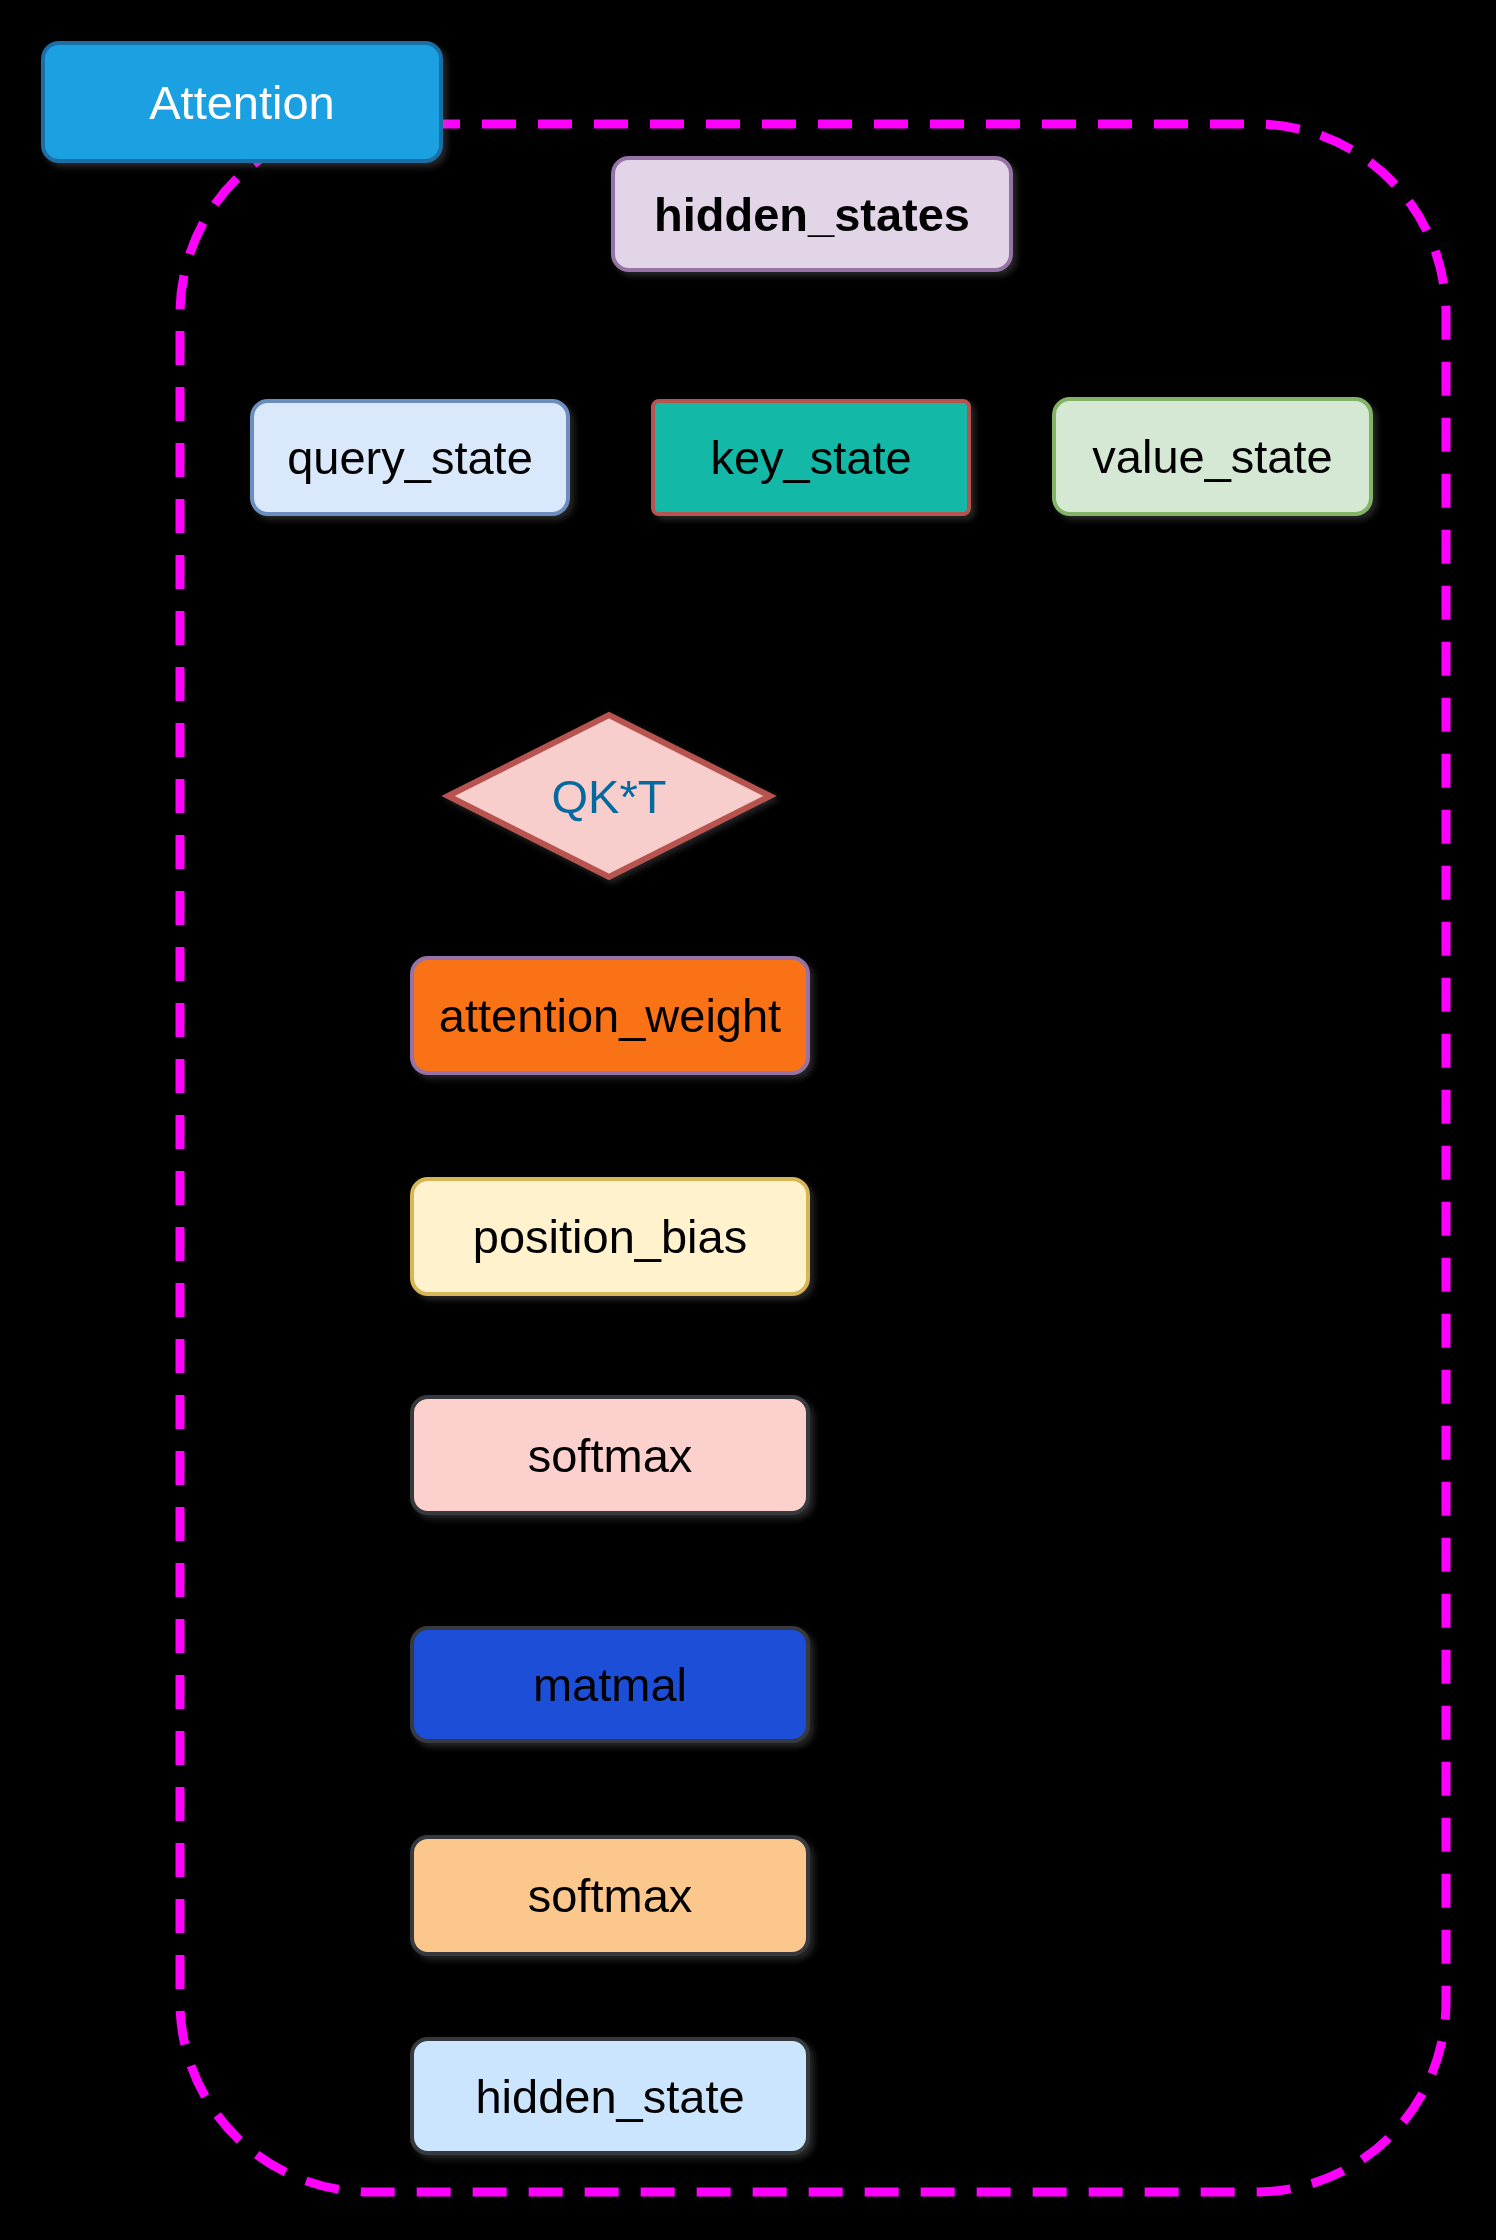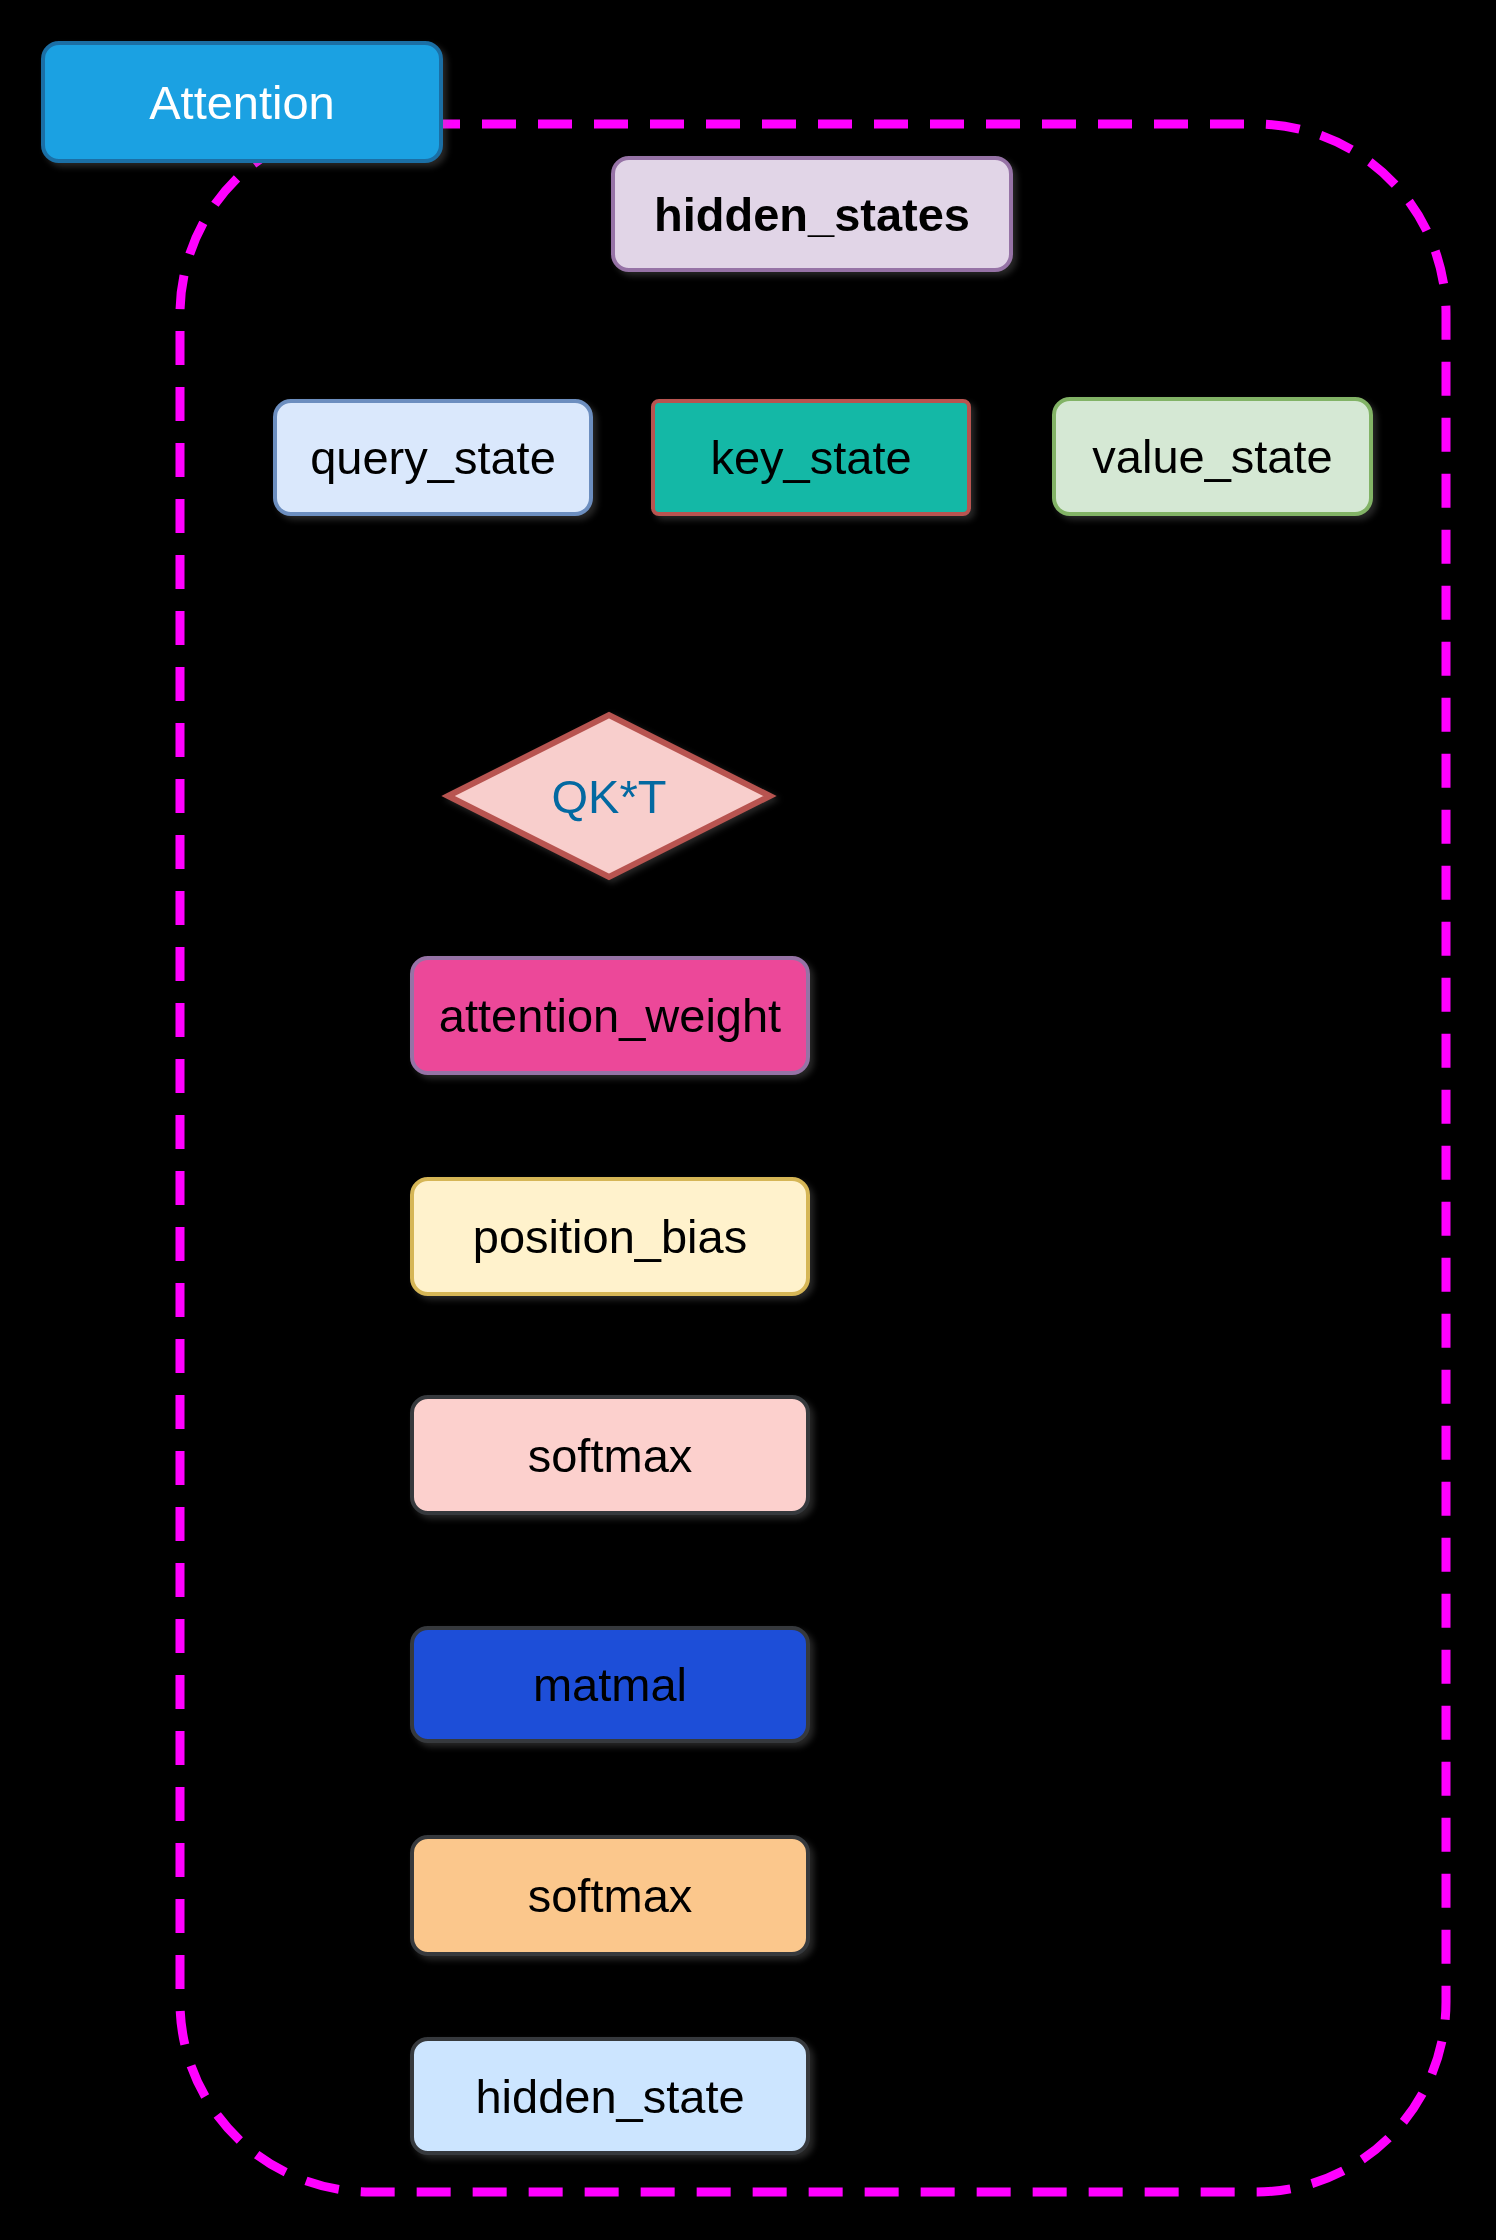--- a/index.html
+++ b/index.html
@@ -61,21 +61,21 @@
     height: 162px;
     display: flex;
     align-items: center;
     justify-content: center;
     font-size: 47px;
     color: #0369a1;
     z-index: 2;
   }
   
   .n-hidden-states    { left: 611px;  top: 156px;  width: 402px; height: 116px; }
-  .n-query-state      { left: 250px;  top: 399px;  width: 320px; height: 117px; margin-left: 23px; }
+  .n-query-state      { left: 250px;  top: 399px;  width: 320px; height: 117px; }
   .n-key-state        { left: 651px;  top: 399px;  width: 320px; height: 117px; }
   .n-value-state      { left: 1052px; top: 397px;  width: 321px; height: 119px; }
   .n-attention-weight { left: 410px;  top: 956px;  width: 400px; height: 119px; }
   .n-position-bias    { left: 410px;  top: 1177px; width: 400px; height: 119px; }
   .n-softmax          { left: 410px;  top: 1395px; width: 400px; height: 120px; }
   .n-matmal           { left: 410px;  top: 1626px; width: 400px; height: 117px; }
   .n-dropout          { left: 410px;  top: 1835px; width: 400px; height: 121px; }
   .n-hidden-state     { left: 410px;  top: 2037px; width: 400px; height: 118px; }
   .lbl { pointer-events: none; }
 </style>
@@ -104,21 +104,21 @@
   </div>
 
   <div class="node n-key-state" style="background-color: #14b8a6; border-color: rgb(184, 84, 80); border-radius: 8px;">
     <span class="lbl">key_state</span>
   </div>
 
   <div class="node n-value-state" style="background-color: rgb(213, 232, 212); border-color: rgb(130, 179, 102);">
     <span class="lbl">value_state</span>
   </div>
 
-  <div class="node n-attention-weight" style="background-color: #ec4899; border-color: rgb(150, 115, 166);">
+  <div class="node n-attention-weight" style="background-color: #f97316; border-color: rgb(150, 115, 166);">
     <span class="lbl">attention_weight</span>
   </div>
 
   <div class="node n-position-bias" style="background-color: rgb(255, 242, 204); border-color: rgb(214, 182, 86);">
     <span class="lbl">position_bias</span>
   </div>
 
   <div class="node n-softmax" style="background-color: rgb(252, 208, 205); border-color: rgb(54, 57, 61);">
     <span class="lbl">softmax</span>
   </div>

